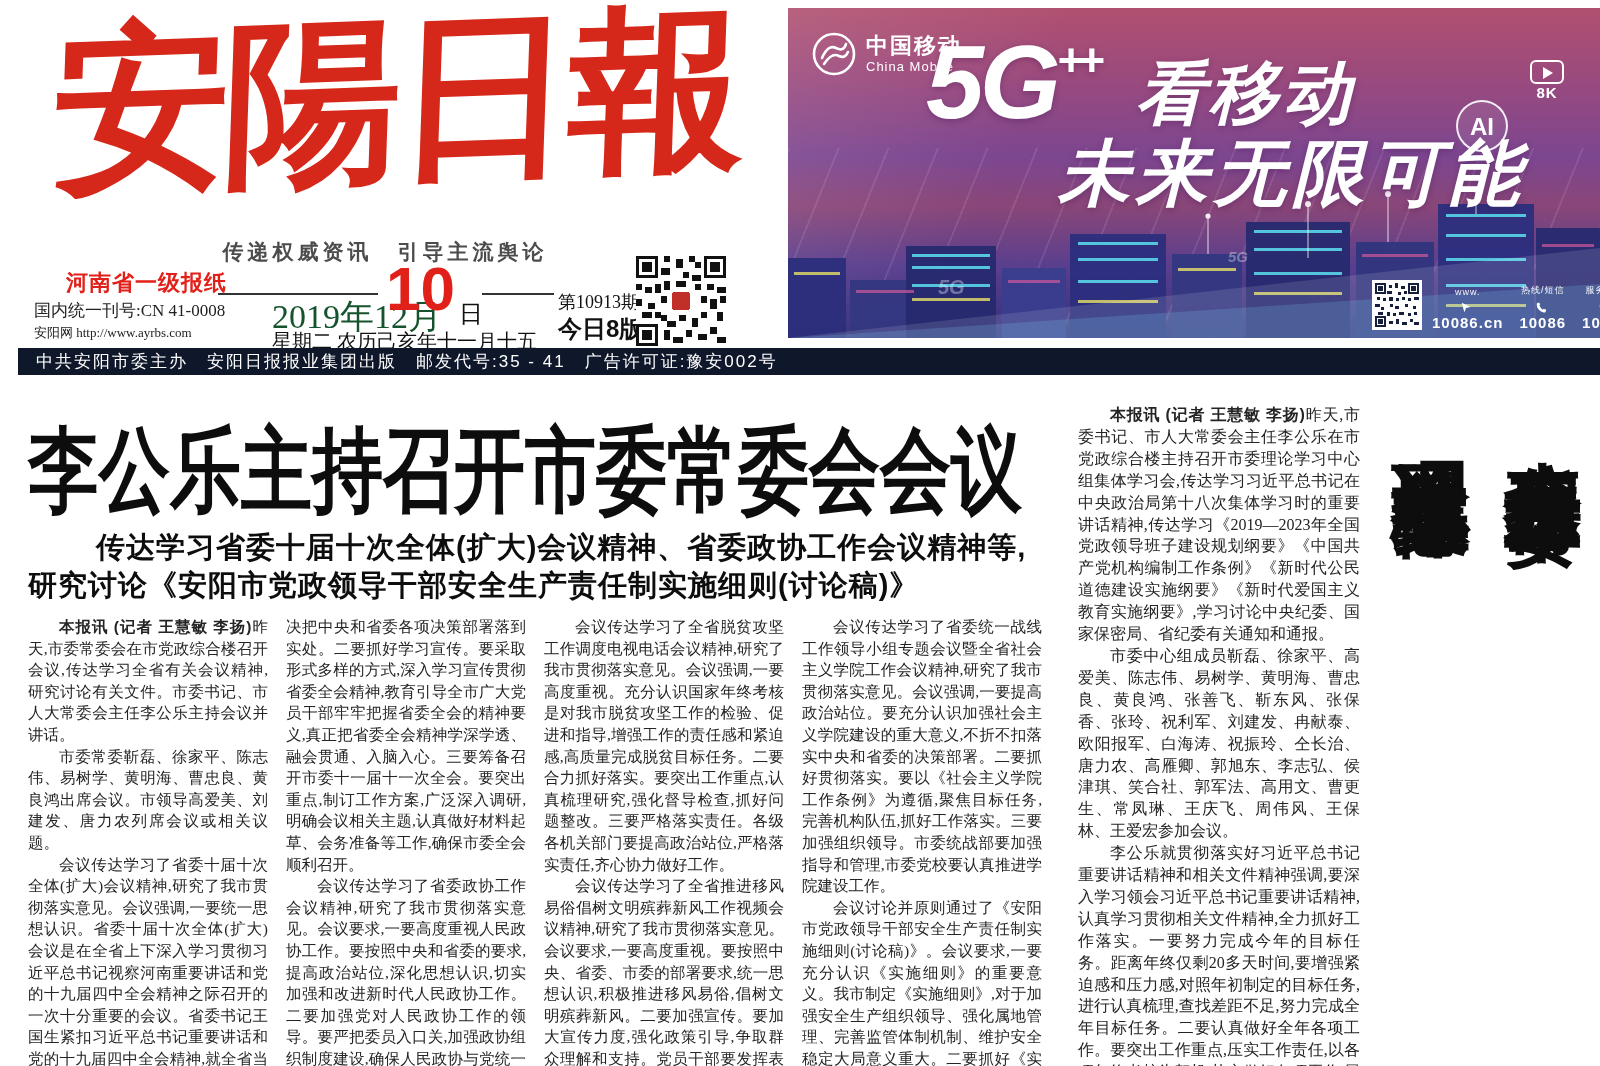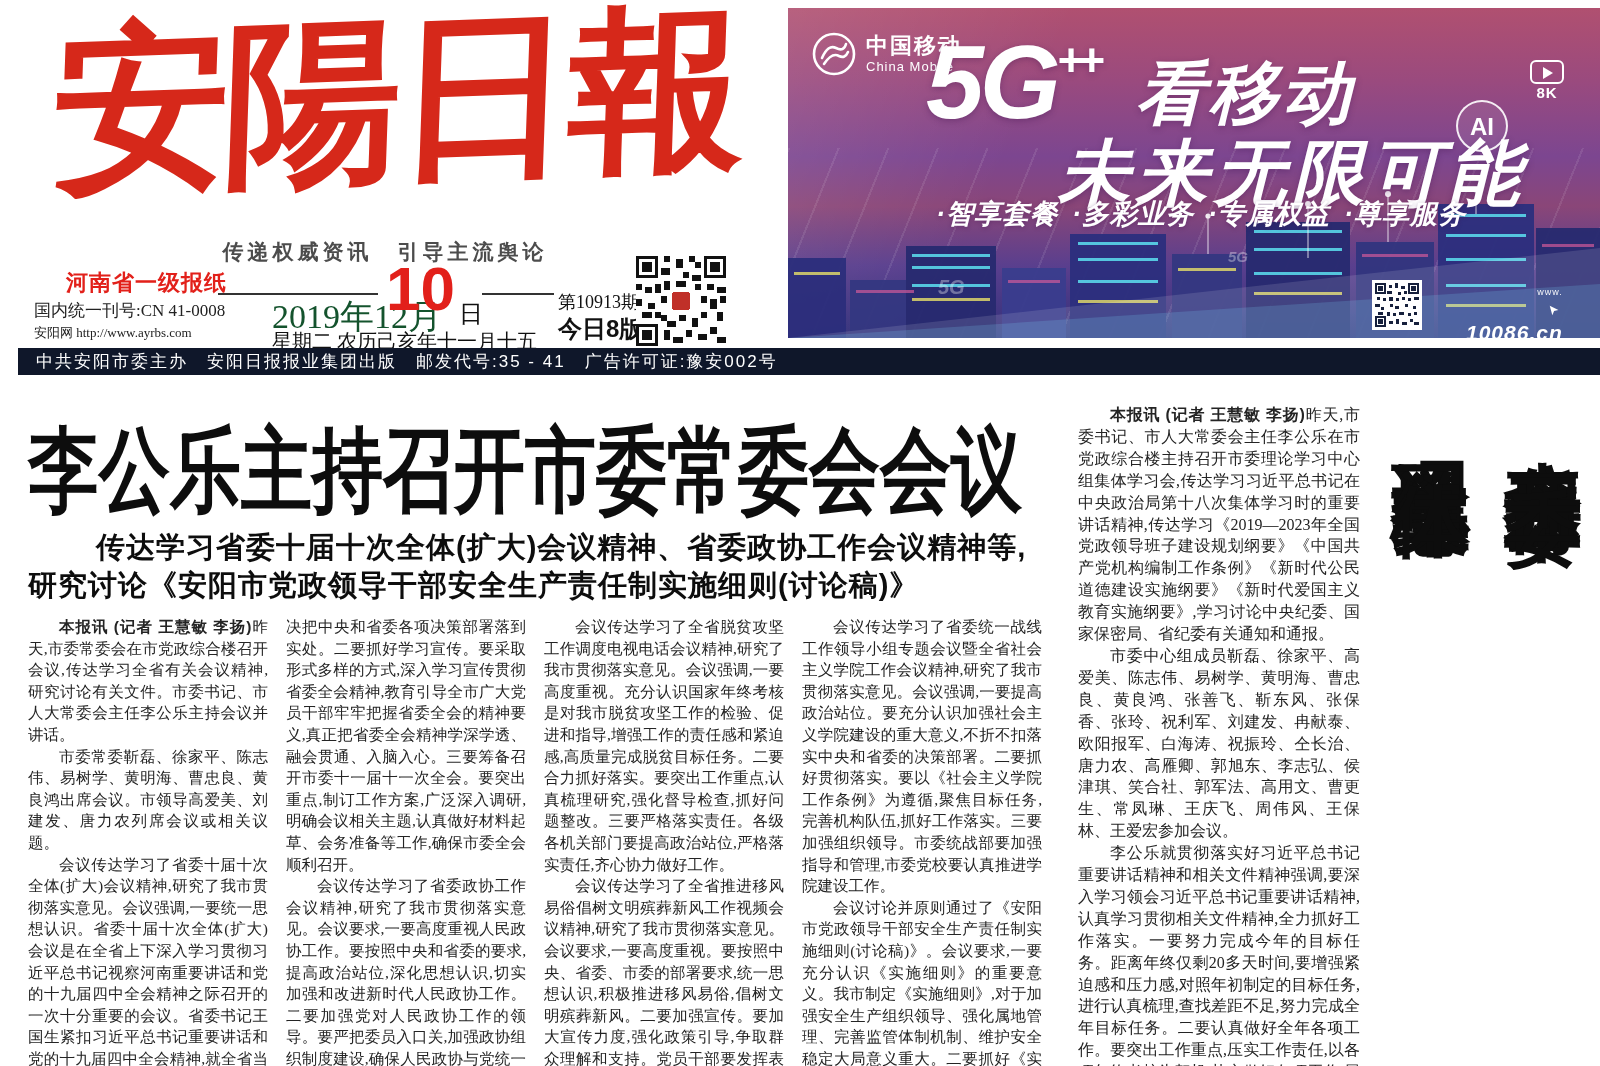--- a/index.html
+++ b/index.html
@@ -83,23 +83,23 @@
     border-radius:50%; text-align:center; line-height:50px; font-size:24px; font-weight:bold;
     color:#fff; background:rgba(255,255,255,.08); }
   .ad-badge-8k { left:736px; top:52px; width:46px; text-align:center; color:#fff; }
   .ad-badge-8k .play { width:34px; height:24px; border:2px solid #fff; border-radius:6px;
     margin:0 auto; position:relative; }
   .ad-badge-8k .play:after { content:""; position:absolute; left:11px; top:5px;
     border-left:10px solid #fff; border-top:6px solid transparent; border-bottom:6px solid transparent; }
   .ad-badge-8k .k { font-size:15px; font-weight:bold; letter-spacing:1px; }
   .ad-qr { left:584px; top:272px; width:50px; height:50px; background:#fff; padding:3px; }
   .ad-contacts { left:644px; top:276px; display:flex; gap:16px; align-items:flex-end; }
-  .ad-contact { text-align:right;margin-left:34px; }
+  .ad-contact { text-align:center; }
   .ad-contact .tiny { font-size:9px; letter-spacing:1px; opacity:.95; }
-  .ad-contact .num { font-size:21px; font-weight:bold; letter-spacing:1px;font-style:italic; }
+  .ad-contact .num { font-size:15px; font-weight:bold; letter-spacing:1px; }
   .ad-ico { display:inline-block; vertical-align:middle; margin-right:2px; }
 
   
   .headline {
     left:28px; top:410px; width:1014px; font-family:"Liberation Sans", sans-serif;
     font-size:71px; font-weight:900; color:#0d0d0d; letter-spacing:0px;
     transform:scale(1,1.3); transform-origin:0 0; white-space:nowrap;
   }
   .subhead { font-family:"Liberation Sans", sans-serif; font-size:29px; font-weight:bold;
     color:#0d0d0d; letter-spacing:1px; white-space:nowrap; }
@@ -277,26 +277,20 @@
       </svg>
       <div>
         <div class="ad-brand-cn">中国移动</div>
         <div class="ad-brand-en">China Mobile</div>
       </div>
     </div>
 
     <div class="abs ad-5g"><span>5G</span><span class="ad-plus">++</span></div>
     <div class="abs ad-kan">看移动</div>
     <div class="abs ad-sub">未来无限可能</div>
-    <div class="abs ad-bullets" id="ad-bullets">
-        <span>·智享套餐</span>
-        <span>·多彩业务</span>
-        <span>·专属权益</span>
-        <span>·尊享服务</span>
-      </div>
 
     <div class="abs ad-wm ad-wm1">5G</div>
     <div class="abs ad-wm ad-wm2">5G</div>
 
     <div class="abs ad-badge-ai">AI</div>
     <div class="abs ad-badge-8k">
       <div class="play"></div>
       <div class="k">8K</div>
     </div>
 

